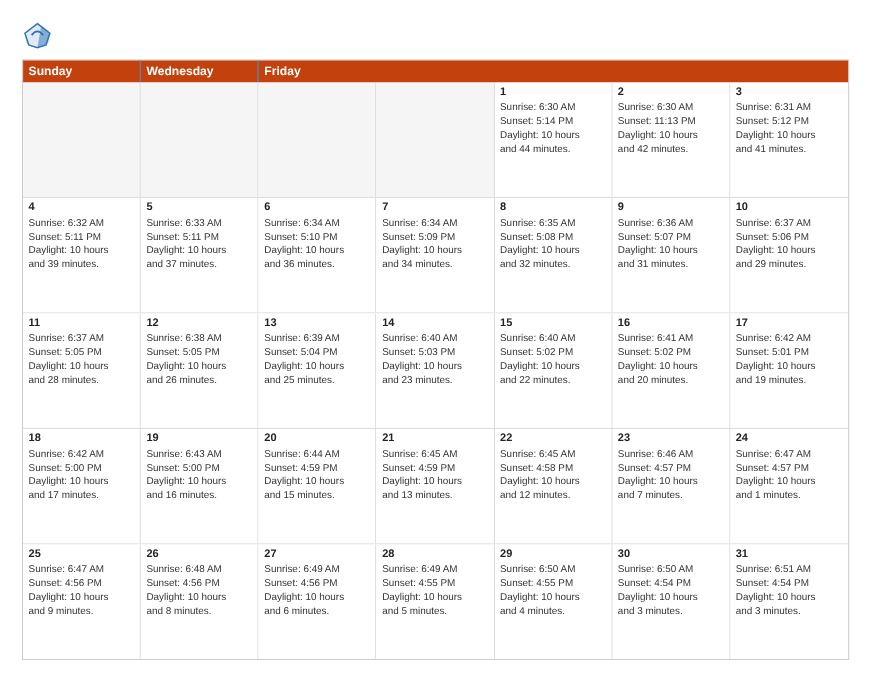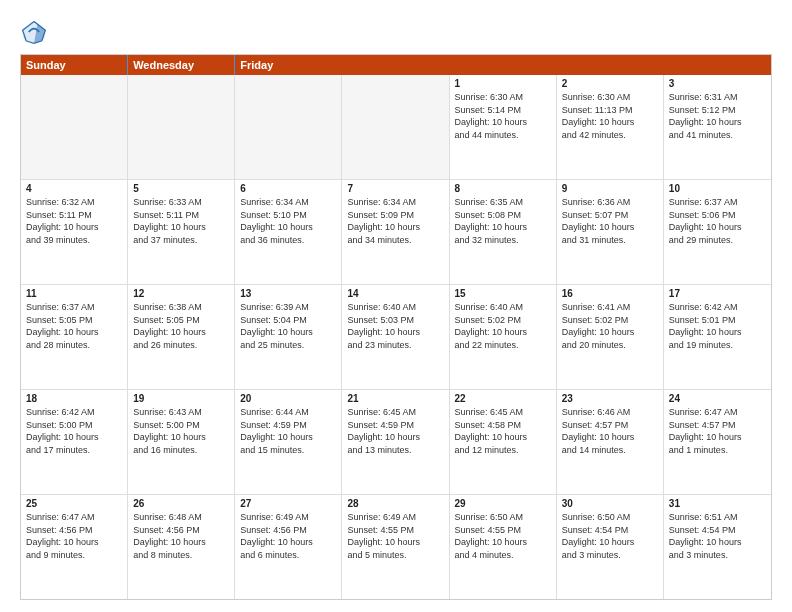--- a/index.html
+++ b/index.html
@@ -301,21 +301,21 @@
             <div class="cell-line">Sunrise: 6:45 AM</div>
             <div class="cell-line">Sunset: 4:58 PM</div>
             <div class="cell-line">Daylight: 10 hours</div>
             <div class="cell-line">and 12 minutes.</div>
           </div>
           <div class="cal-cell">
             <div class="day-num">23</div>
             <div class="cell-line">Sunrise: 6:46 AM</div>
             <div class="cell-line">Sunset: 4:57 PM</div>
             <div class="cell-line">Daylight: 10 hours</div>
-            <div class="cell-line">and 14 minutes.</div>
+            <div class="cell-line">and 7 minutes.</div>
           </div>
           <div class="cal-cell">
             <div class="day-num">24</div>
             <div class="cell-line">Sunrise: 6:47 AM</div>
             <div class="cell-line">Sunset: 4:57 PM</div>
             <div class="cell-line">Daylight: 10 hours</div>
             <div class="cell-line">and 1 minutes.</div>
           </div>
         </div>
         <div class="cal-row">

